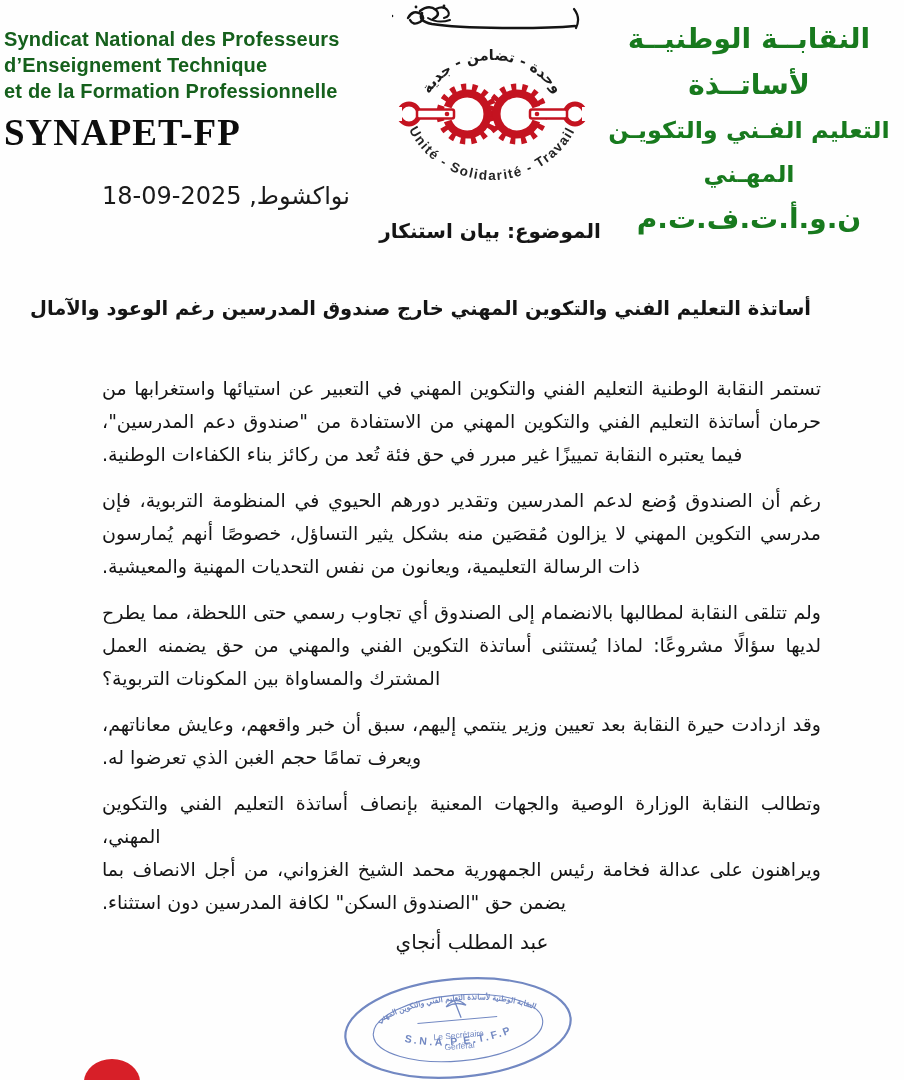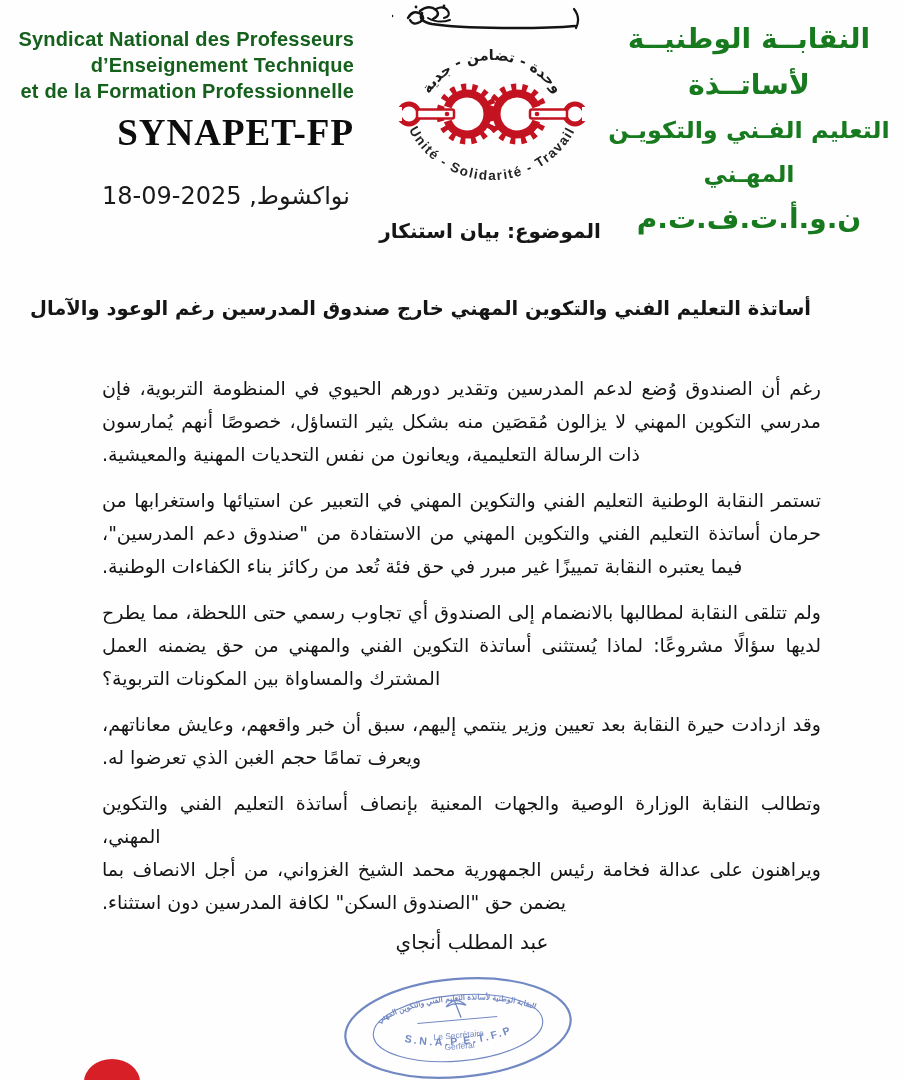--- a/index.html
+++ b/index.html
@@ -3,21 +3,21 @@
 <meta charset="utf-8">
 <style>
   html,body{margin:0;padding:0;background:#e8e8e8;}
   .page{
     position:relative;width:904px;height:1080px;background:#fefefe;
     overflow:hidden;margin:0 auto;
     font-family:"DejaVu Sans",sans-serif;color:#151515;
   }
   
   .hdr-left{
-    position:absolute;left:4px;top:26px;width:350px;text-align:right;
+    position:absolute;left:4px;top:26px;width:350px;text-align:left;
     color:#15601c;font-family:"Liberation Sans",sans-serif;
     font-weight:bold;font-size:20px;line-height:26px;letter-spacing:.2px;
   }
   .hdr-left .acr{
     color:#0d0d0d;font-family:"Liberation Serif",serif;
     font-size:37px;line-height:42px;margin-top:8px;letter-spacing:1px;
   }
   .bismillah{position:absolute;left:392px;top:2px;width:190px;height:32px;}
   .logo{position:absolute;left:386px;top:30px;width:212px;height:150px;}
   .hdr-right{
@@ -124,22 +124,22 @@
 
   <div class="subject">
     <span>الموضوع: بيان استنكار</span>
   </div>
 
   <div class="title">
     <span>أساتذة التعليم الفني والتكوين المهني خارج صندوق المدرسين رغم الوعود والآمال</span>
   </div>
 
   <div class="body">
+    <p>تستمر النقابة الوطنية التعليم الفني والتكوين المهني في التعبير عن استيائها واستغرابها من حرمان أساتذة التعليم الفني والتكوين المهني من الاستفادة من "صندوق دعم المدرسين"، فيما يعتبره النقابة تمييزًا غير مبرر في حق فئة تُعد من ركائز بناء الكفاءات الوطنية.</p>
     <p>رغم أن الصندوق وُضع لدعم المدرسين وتقدير دورهم الحيوي في المنظومة التربوية، فإن مدرسي التكوين المهني لا يزالون مُقصَين منه بشكل يثير التساؤل، خصوصًا أنهم يُمارسون ذات الرسالة التعليمية، ويعانون من نفس التحديات المهنية والمعيشية.</p>
-    <p>تستمر النقابة الوطنية التعليم الفني والتكوين المهني في التعبير عن استيائها واستغرابها من حرمان أساتذة التعليم الفني والتكوين المهني من الاستفادة من "صندوق دعم المدرسين"، فيما يعتبره النقابة تمييزًا غير مبرر في حق فئة تُعد من ركائز بناء الكفاءات الوطنية.</p>
     <p>ولم تتلقى النقابة لمطالبها بالانضمام إلى الصندوق أي تجاوب رسمي حتى اللحظة، مما يطرح لديها سؤالًا مشروعًا: لماذا يُستثنى أساتذة التكوين الفني والمهني من حق يضمنه العمل المشترك والمساواة بين المكونات التربوية؟</p>
     <p>وقد ازدادت حيرة النقابة بعد تعيين وزير ينتمي إليهم، سبق أن خبر واقعهم، وعايش معاناتهم، ويعرف تمامًا حجم الغبن الذي تعرضوا له.</p>
     <p class="nogap">وتطالب النقابة الوزارة الوصية والجهات المعنية بإنصاف أساتذة التعليم الفني والتكوين المهني،</p>
     <p>ويراهنون على عدالة فخامة رئيس الجمهورية محمد الشيخ الغزواني، من أجل الانصاف بما يضمن حق "الصندوق السكن" لكافة المدرسين دون استثناء.</p>
   </div>
 
   <div class="sig-name">
     <span>عبد المطلب أنجاي</span>
   </div>
 

